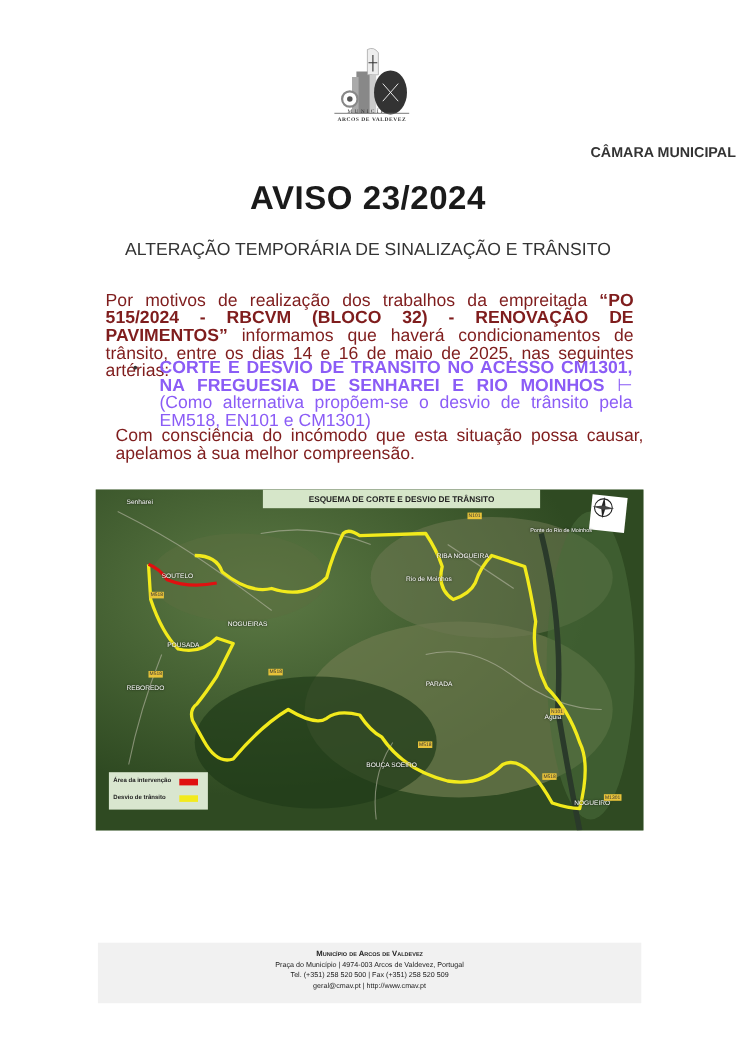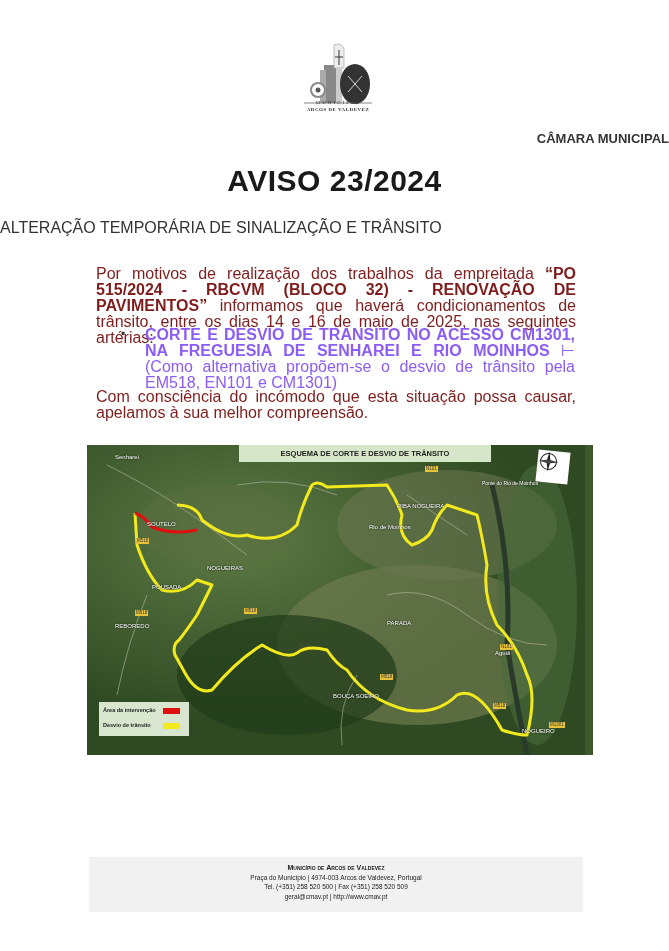--- a/index.html
+++ b/index.html
@@ -5,31 +5,30 @@
     html, body { margin: 0; padding: 0; background: #ffffff; }
     body {
       width: 669px; height: 951px; position: relative; overflow: hidden;
       font-family: "Liberation Sans", "DejaVu Sans", sans-serif; color: #222;
     }
     .logo { position: absolute; left: 298px; top: 40px; width: 80px; height: 68px; }
     .logo-text1 { position: absolute; left: 298px; top: 100px; width: 80px; text-align: center; font-size: 5px; letter-spacing: 2px; color: #333; font-family: "Liberation Serif", serif; }
     .logo-text2 { position: absolute; left: 298px; top: 107px; width: 80px; text-align: center; font-size: 5px; letter-spacing: 0.5px; color: #333; font-family: "Liberation Serif", serif; font-weight: bold; }
     .camara { position: absolute; left: 0; width: 669px; top: 131px; text-align: right; font-weight: bold; font-size: 13px; color: #333; }
     .aviso { position: absolute; left: 0; width: 669px; top: 164px; text-align: center; font-weight: bold; font-size: 30px; color: #1a1a1a; letter-spacing: 0.5px; }
-    .subtitle { position: absolute; left: 0; width: 669px; top: 219px; text-align: left; font-size: 16px; color: #333; }
+    .subtitle { position: absolute; left: 0; width: 669px; top: 219px; text-align: center; font-size: 16px; color: #333; }
     .para { position: absolute; left: 96px; width: 480px; font-size: 16px; line-height: 16px; color: #7f1d1d; text-align: justify; }
     .p1 { top: 266px; }
     .bullet { position: absolute; left: 121px; top: 327px; font-size: 12px; color: #333; }
     .bul-text { position: absolute; left: 145px; top: 327px; width: 430px; font-size: 16px; line-height: 16px; color: #8b5cf6; text-align: justify; }
-    .p2 { top: 389px; }
+    .p2 { top: 389px; margin-left: 9px; }
     b { font-weight: bold; }
     .map {
       position: absolute; left: 87px; top: 445px; width: 498px; height: 310px; overflow: hidden;
       background: #3d5a2c;
-      padding-left: 8px;
     }
     .map svg { position: absolute; left: 0; top: 0; }
     .map-title {
       position: absolute; left: 152px; top: 0; width: 252px; height: 17px;
       background: #d6e6c9; color: #222; font-size: 7.5px; font-weight: bold; text-align: center; line-height: 17px;
     }
     .compass {
       position: absolute; left: 450px; top: 6px; width: 32px; height: 32px; background: #ffffff;
       transform: rotate(6deg); display: flex; align-items: center; justify-content: center;
     }

